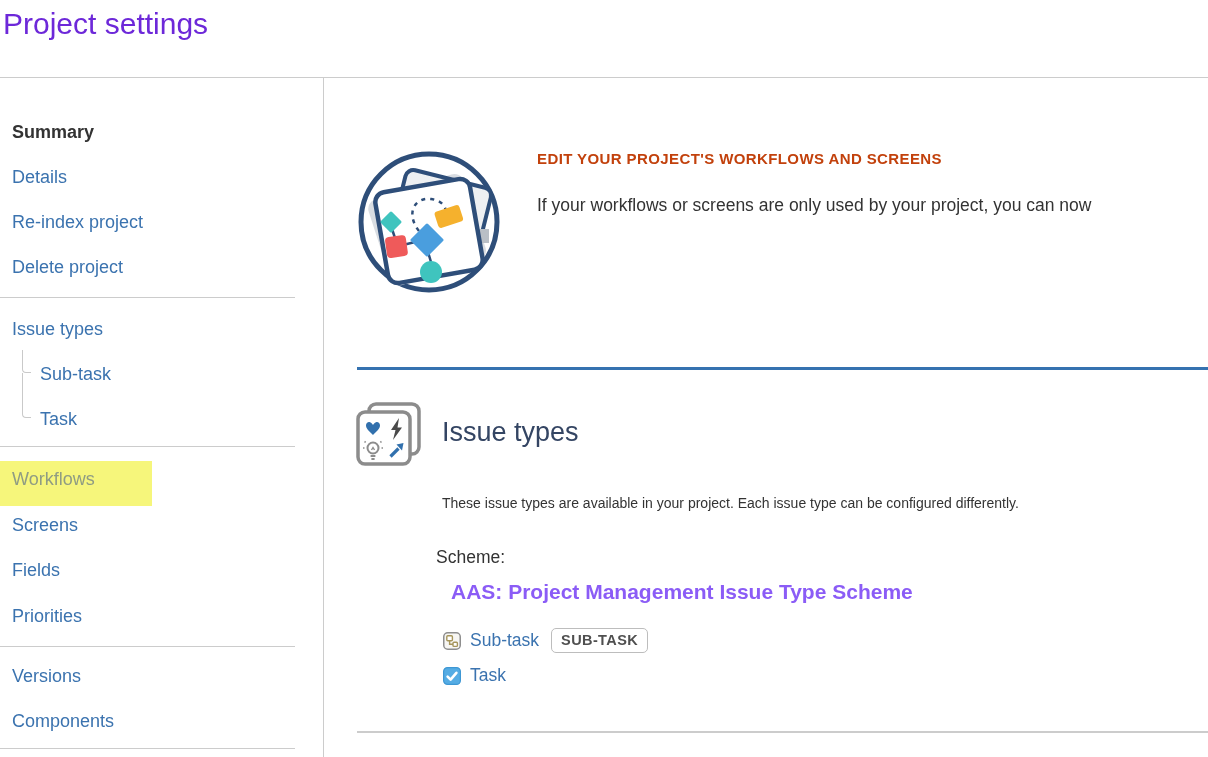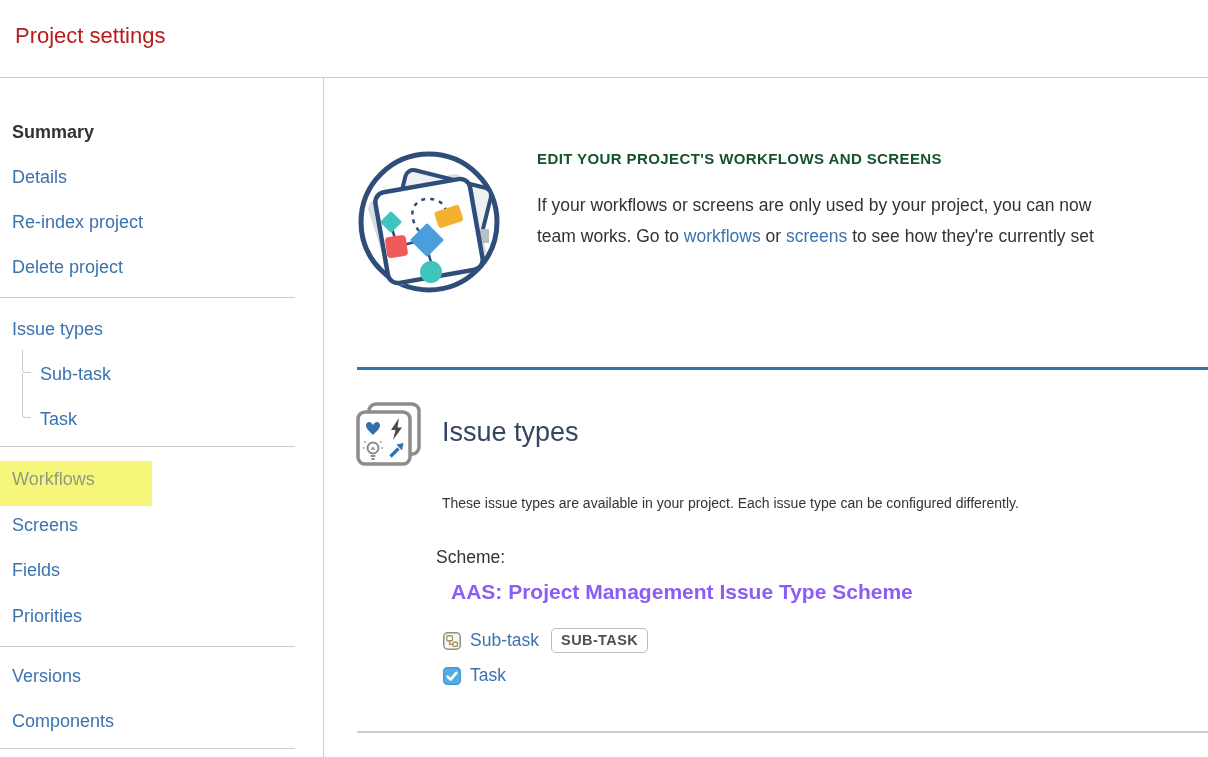--- a/index.html
+++ b/index.html
@@ -4,22 +4,22 @@
 <style>
   * { box-sizing: border-box; }
   html,body { margin:0; padding:0; }
   body {
     width:1208px; height:757px; position:relative; overflow:hidden;
     background:#ffffff; color:#333333;
     font-family:"Liberation Sans", sans-serif;
   }
   
   .page-title {
-    position:absolute; left:-1px; top:1px; margin:16px;
-    font-size:22px; font-weight:400; color:#b91c1c; line-height:38px;
+    position:absolute; left:-1px; top:1px; margin:4px;
+    font-size:30px; font-weight:400; color:#6d28d9; line-height:38px;
   }
   .header-rule { position:absolute; left:0; top:77px; width:1208px; height:1px; background:#cccccc; }
 
   
   .v-divider { position:absolute; left:323px; top:78px; bottom:0; width:1px; background:#cccccc; }
   .side-item {
     position:absolute; left:12px; font-size:18px; line-height:20px;
     color:#3b73af; text-decoration:none; cursor:pointer; white-space:nowrap;text-align:right;
   }
   .side-item.heading { color:#333333; font-weight:bold; cursor:default; }
@@ -36,21 +36,21 @@
   }
   .hl-item span {
     position:absolute; left:12px; top:8px; font-size:18px; line-height:20px;
     color:#8f9c83; white-space:nowrap;
   }
 
   
   .illustration { position:absolute; left:353px; top:149px; }
   .ov-heading {
     position:absolute; left:537px; top:150px; margin:0;
-    font-size:15px; font-weight:bold; color:#14532d; letter-spacing:0.4px;
+    font-size:15px; font-weight:bold; color:#c2410c; letter-spacing:0.4px;
     white-space:nowrap;
     text-align:center;
   }
   .ov-para {
     position:absolute; left:537px; top:190px;
     font-size:17.5px; line-height:30.5px; color:#333333; white-space:nowrap;
   }
   .link { color:#3b73af; text-decoration:none; cursor:pointer; }
   .blue-rule { position:absolute; left:357px; top:367px; right:0; height:3px; background:#3572b0; }
 
@@ -142,21 +142,20 @@
       <g transform="rotate(-18 96 68)">
           <rect x="83" y="59" width="26" height="17" rx="3" fill="#f5b12d"></rect>
         </g>
       <circle cx="78" cy="123" r="11" fill="#3fc4be"></circle>
     </svg>
   </span>
 
   <h3 class="ov-heading">EDIT YOUR PROJECT'S WORKFLOWS AND SCREENS</h3>
   <div class="ov-para">
     <div>If your workflows or screens are only used by your project, you can now</div>
-    <div><span>team works. Go to </span><a class="link">workflows</a><span> or </span><a class="link">screens</a><span> to see how they're currently set</span></div>
   </div>
 
   <div class="blue-rule"></div>
 
   <span class="it-icon">
     <svg width="68" height="64" viewBox="0 0 68 64">
       <rect x="13" y="2" width="50" height="50" rx="7" fill="#ffffff" stroke="#8c8c8c" stroke-width="3.5"></rect>
       <rect x="2" y="10" width="52" height="52" rx="7" fill="#ffffff" stroke="#8c8c8c" stroke-width="3.5"></rect>
       <path d="M17 33 C 13 29 10 26.5 10 23.5 C 10 20.8 12.2 19.5 14 20.2 C 15.5 20.8 16.4 22 17 23 C 17.6 22 18.5 20.8 20 20.2 C 21.8 19.5 24 20.8 24 23.5 C 24 26.5 21 29 17 33 Z" fill="#3170ad"></path>
       <polygon points="43,16 35,28 39.5,28 37,38 46,25.5 41.5,25.5" fill="#4a4a4a"></polygon>

